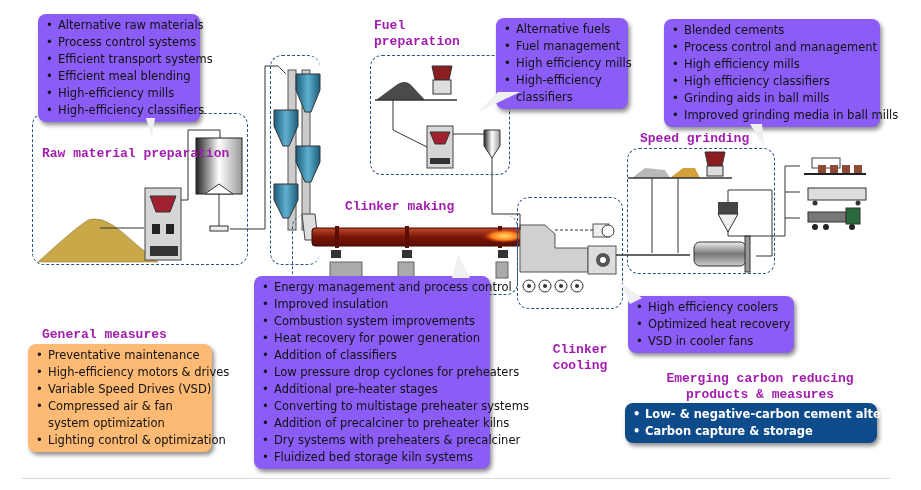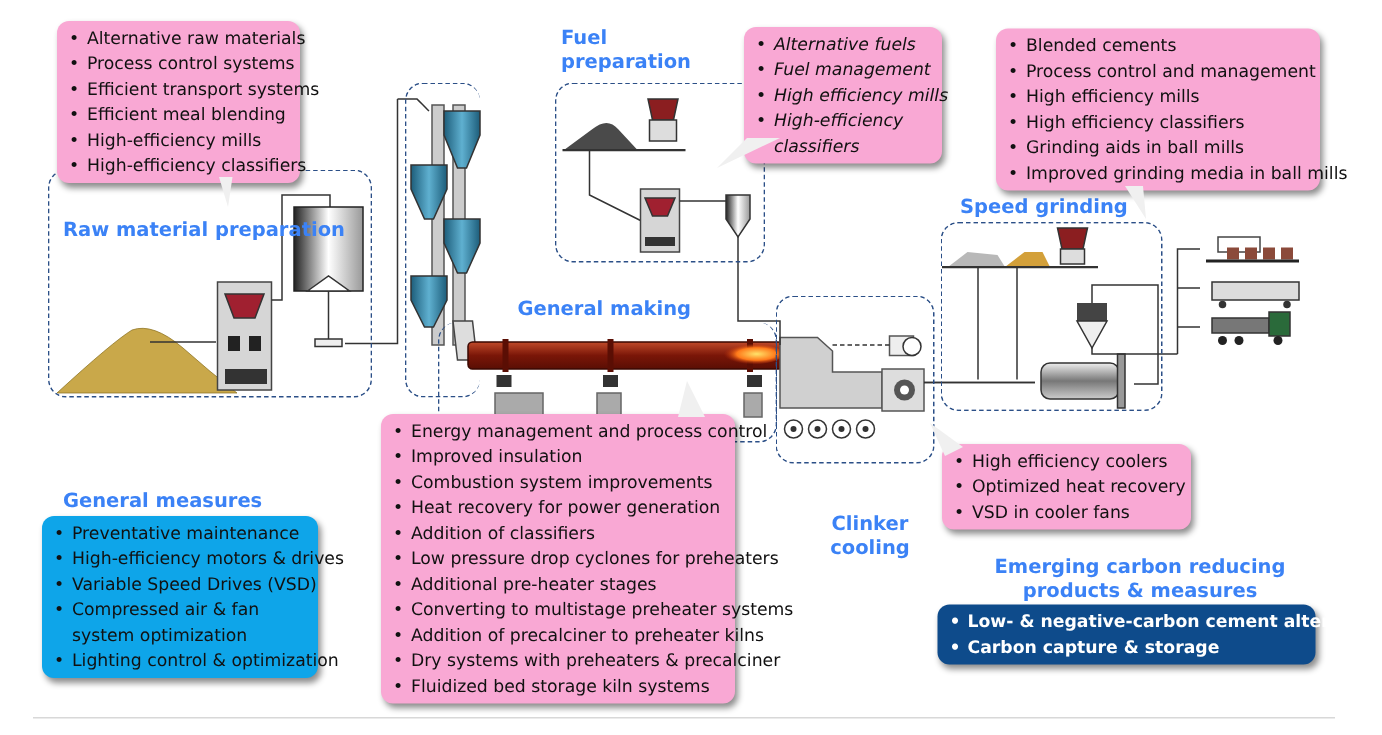--- a/index.html
+++ b/index.html
@@ -1,27 +1,27 @@
 <!DOCTYPE html>
 <html><head>
 <meta charset="utf-8">
 <style>
   html, body { margin:0; padding:0; background:#ffffff; }
   body { width:921px; height:490px; position:relative; overflow:hidden;
          font-family:"DejaVu Sans", sans-serif; }
-  .callout { position:absolute; background:#f9a8d4; border-radius:8px;
+  .callout { position:absolute; background:#8b5cf6; border-radius:8px;
              box-shadow:2px 3px 4px rgba(0,0,0,0.45); font-size:11.5px; color:#111;
              padding:3px 8px 3px 8px; box-sizing:border-box; }
   .callout ul { margin:0; padding:0; list-style:none; }
   .callout li { position:relative; padding-left:12px; line-height:17px; white-space:nowrap; }
   .callout li::before { content:"\2022"; position:absolute; left:0; top:0; }
   .callout li.wrap { white-space:normal; }
-  .sect-title { position:absolute; color:#3b82f6; font-weight:bold; font-size:13px; line-height:16px; }
+  .sect-title { position:absolute; color:#a21caf; font-weight:bold; font-size:13px; line-height:16px;font-family:Liberation Mono, monospace; }
   .dash { position:absolute; border:1.3px dashed #2b4f87; border-radius:12px; box-sizing:border-box; }
-  .green { background:#0ea5e9; }
+  .green { background:#fdba74; }
   .navy { background:#0e4b8b; color:#fff; }
   .navy li { font-weight:bold; }
   svg.diagram { position:absolute; left:0; top:0; }
   .footer-line { position:absolute; left:22px; top:478px; width:868px; height:1px; background:#d8d8d8; }
 </style>
 </head>
 <body>
 
 <svg class="diagram" width="921" height="490" viewBox="0 0 921 490">
   <defs>
@@ -185,37 +185,37 @@
 
 <div class="dash" style="left:32px;top:113px;width:216px;height:152px;"></div>
 <div class="dash" style="left:270px;top:55px;width:50px;height:210px;border-right:none;"></div>
 <div class="dash" style="left:370px;top:55px;width:140px;height:120px;"></div>
 <div class="dash" style="left:292px;top:215px;width:226px;height:80px;border-top:none;"></div>
 <div class="dash" style="left:517px;top:197px;width:106px;height:112px;"></div>
 <div class="dash" style="left:627px;top:148px;width:148px;height:126px;"></div>
 
 <div class="sect-title" style="left:42px;top:146px;">Raw material preparation</div>
 <div class="sect-title" style="left:374px;top:18px;width:90px;">Fuel preparation</div>
-<div class="sect-title" style="left:345px;top:199px;">General making</div>
+<div class="sect-title" style="left:345px;top:199px;">Clinker making</div>
 <div class="sect-title" style="left:550px;top:309px;width:60px;text-align:center;margin-top:33px;">Clinker cooling</div>
 <div class="sect-title" style="left:640px;top:131px;">Speed grinding</div>
 <div class="sect-title" style="left:42px;top:327px;">General measures</div>
 <div class="sect-title" style="left:640px;top:371px;width:240px;text-align:center;">Emerging carbon reducing products &amp; measures</div>
 
 <div class="callout" style="left:38px;top:14px;width:162px;">
   <ul>
     <li>Alternative raw materials</li>
     <li>Process control systems</li>
     <li>Efficient transport systems</li>
     <li>Efficient meal blending</li>
     <li>High-efficiency mills</li>
     <li>High-efficiency classifiers</li>
   </ul>
 </div>
-<div class="callout" style="left:496px;top:18px;width:132px;font-style:italic;">
+<div class="callout" style="left:496px;top:18px;width:132px;">
   <ul>
     <li>Alternative fuels</li>
     <li>Fuel management</li>
     <li>High efficiency mills</li>
     <li class="wrap">High-efficiency classifiers</li>
   </ul>
 </div>
 <div class="callout" style="left:664px;top:19px;width:216px;">
   <ul>
     <li>Blended cements</li>

